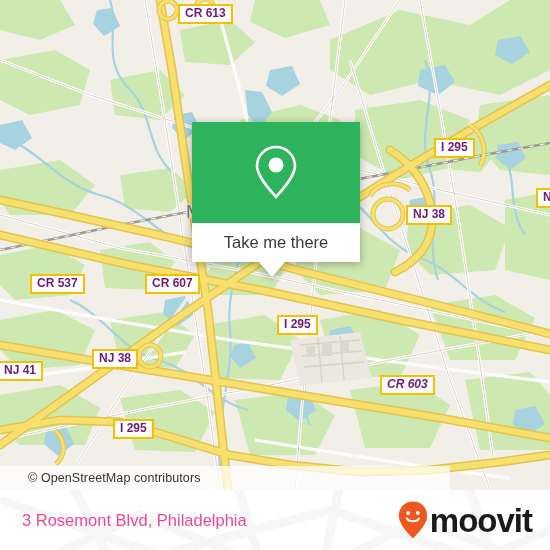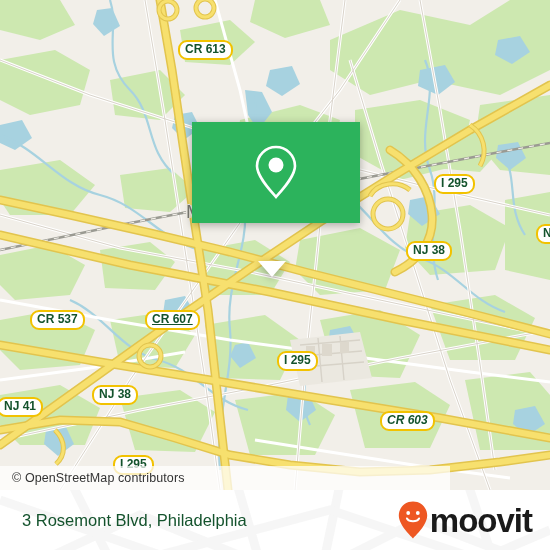--- a/index.html
+++ b/index.html
@@ -36,21 +36,21 @@
   #attribution {
     position: absolute;
     left: 0;
     top: 466px;
     width: 450px;
     height: 24px;
     background: rgba(255,255,255,0.72);
     display: flex;
     align-items: center;
     box-sizing: border-box;
-    padding-left: 12px;
+    padding-left: 28px;
   }
   #attribution .txt {
     font-size: 12.5px;
     color: #333333;
     letter-spacing: 0.1px;
     font-family: "Liberation Sans", sans-serif;
   }
 
   
   .place-label {
@@ -67,30 +67,29 @@
        0 1.4px 0 rgba(242,239,233,0.95),
        0 -1.4px 0 rgba(242,239,233,0.95);
     margin-left: 28px;
   }
 
   
   .shield {
     position: absolute;
     background: #ffffff;
     border: 2px solid #f2c200;
-    border-radius: 9px;
-    color: #14532d;
+    border-radius: 0;
+    color: #701a75;
     font-size: 12px;
     font-weight: bold;
     font-family: "Liberation Sans", sans-serif;
     padding: 1px 5px 2px 5px;
     line-height: 13px;
     white-space: nowrap;
     box-sizing: border-box;
-    margin-top: 36px;
   }
 
   
   #popup {
     position: absolute;
     left: 192px;
     top: 122px;
     width: 168px;
     height: 140px;
     filter: drop-shadow(0 2px 4px rgba(0,0,0,0.30));
@@ -152,21 +151,21 @@
     opacity: 0.5;
   }
   #footer-address {
     position: absolute;
     left: 22px;
     top: 0;
     height: 60px;
     display: flex;
     align-items: center;
     font-size: 16.5px;
-    color: #14532d;
+    color: #ec4899;
     font-family: "Liberation Sans", sans-serif;
   }
   #footer-logo {
     position: absolute;
     right: 18px;
     top: 0;
     height: 60px;
     display: flex;
     align-items: center;
     gap: 2px;
@@ -337,37 +336,40 @@
       </g>
     </svg>
 
     <div class="place-label" style="left:158px; top:205px;">Moor</div>
 
     <div class="shield" style="left:178px; top:4px;">CR 613</div>
     <div class="shield" style="left:434px; top:138px;">I 295</div>
     <div class="shield" style="left:406px; top:205px;">NJ 38</div>
     <div class="shield" style="left:536px; top:188px;">NJ</div>
     <div class="shield" style="left:30px; top:274px;text-align:right;">CR 537</div>
-    <div class="shield" style="left:145px; top:274px;text-decoration:underline;">CR 607</div>
+    <div class="shield" style="left:145px; top:274px;">CR 607</div>
     <div class="shield" style="left:277px; top:315px;">I 295</div>
     <div class="shield" style="left:92px; top:349px;">NJ 38</div>
     <div class="shield" style="left:-3px; top:361px;">NJ 41</div>
     <div class="shield" style="left:380px; top:375px;font-style:italic;">CR 603</div>
     <div class="shield" style="left:113px; top:419px;">I 295</div>
 
     <div id="attribution">
       <span class="txt">© OpenStreetMap contributors</span>
     </div>
 
     <div id="popup">
       <div id="popup-green">
         <svg id="popup-pin" viewBox="0 0 46 56">
           <path d="M23 3 C12.5 3 4 11.5 4 22 C4 32.5 17 46 23 53 C29 46 42 32.5 42 22 C42 11.5 33.5 3 23 3 Z" fill="none" stroke="#ffffff" stroke-width="2.6"></path>
           <circle cx="23" cy="21" r="7.5" fill="#ffffff"></circle>
         </svg>
+      </div>
+      <div id="popup-label">
+        <span class="txt">Take me there</span>
       </div>
       <div id="popup-tail"></div>
     </div>
 
   </div>
 
   <div id="footer">
 
     <svg id="footer-watermark" width="550" height="120">
       <g stroke="#eeeeee" stroke-width="9" fill="none">

